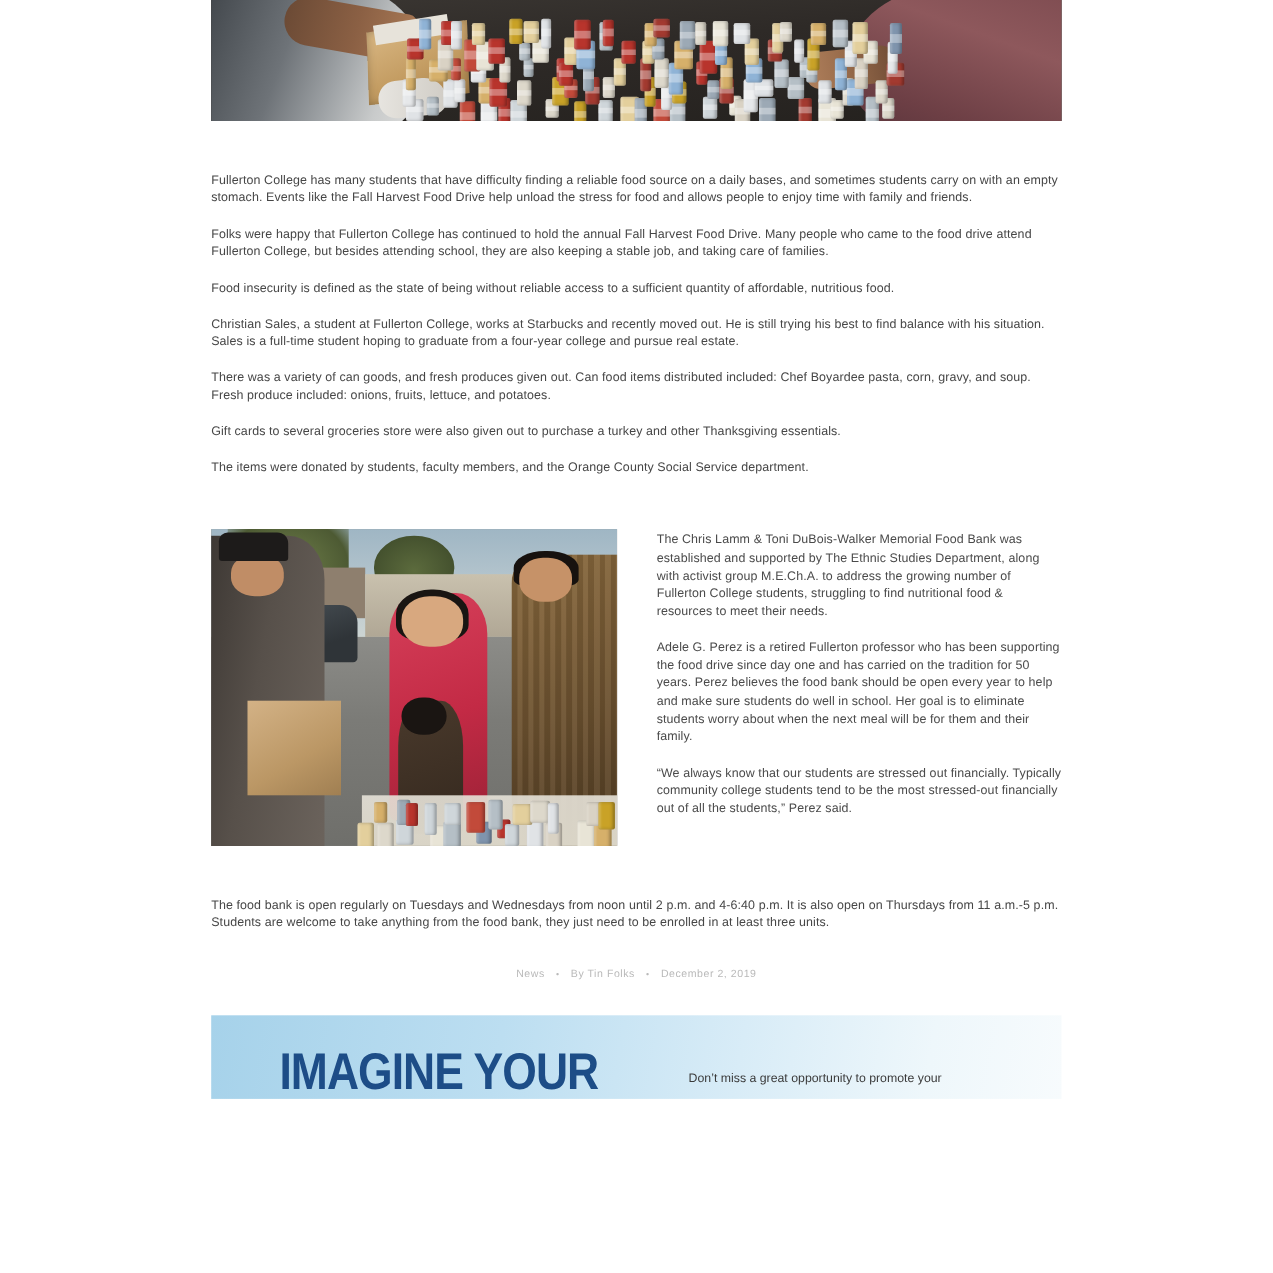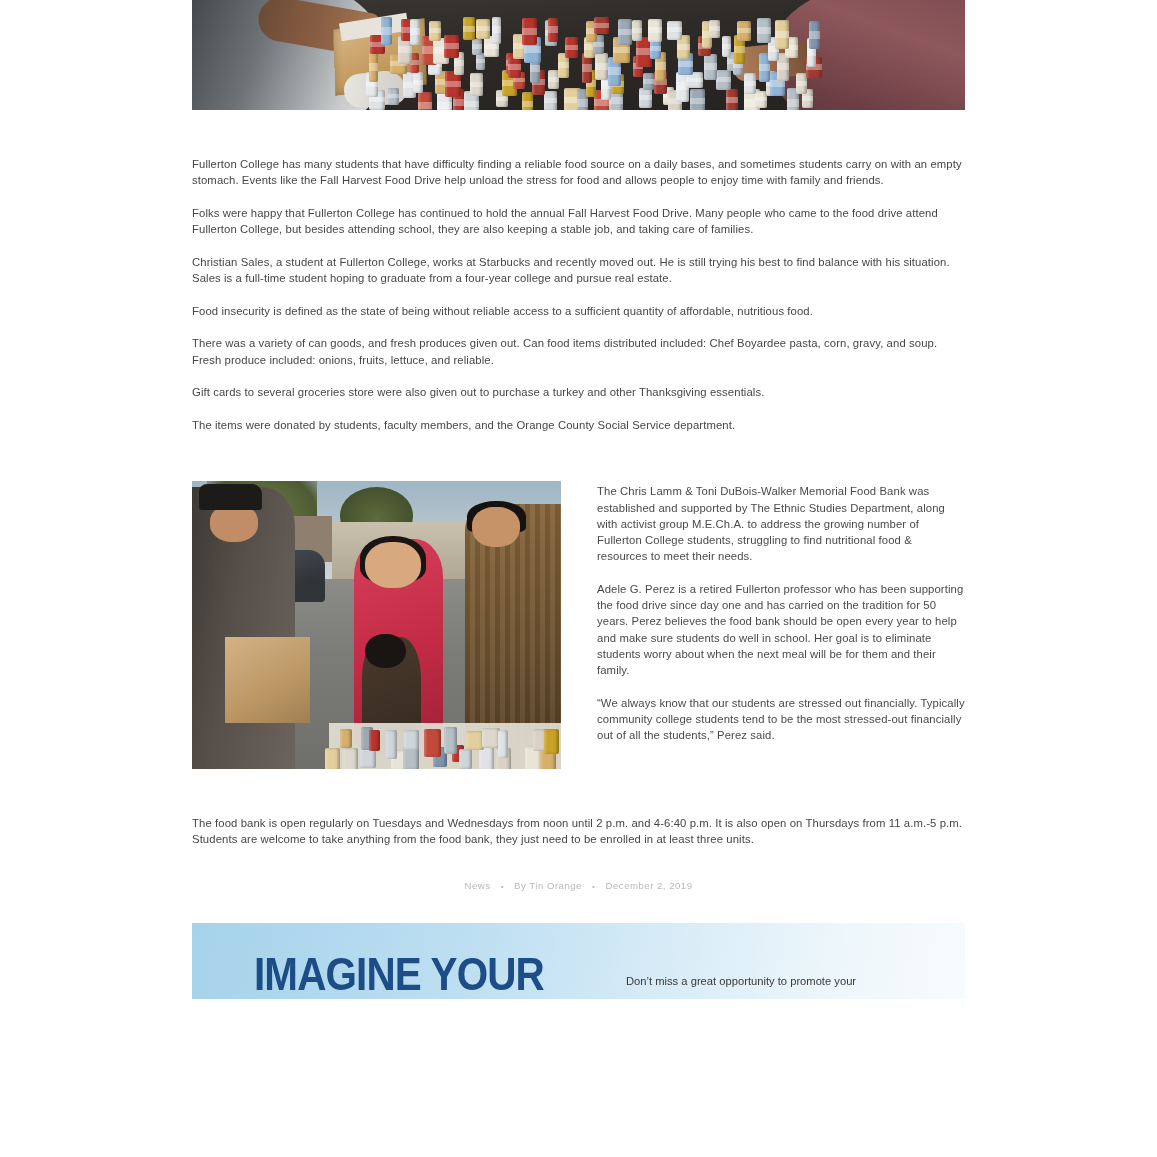--- a/index.html
+++ b/index.html
@@ -405,23 +405,23 @@
             <div class="can" style="width: 14.1904px; height: 25.2078px; left: 386.706px; top: 16.1744px; background: rgb(181, 191, 198); box-shadow: rgba(0, 0, 0, 0.3) -2px 0px 3px inset, rgba(255, 255, 255, 0.22) 2px 0px 2px inset; border-radius: 2px; position: absolute;"></div>
             <div class="can" style="width: 13.5877px; height: 29.061px; left: 404.972px; top: 18.2833px; background: rgb(227, 207, 156); box-shadow: rgba(0, 0, 0, 0.3) -2px 0px 3px inset, rgba(255, 255, 255, 0.22) 2px 0px 2px inset; border-radius: 2px; position: absolute;"></div>
             <div class="can" style="width: 10.9582px; height: 28.0278px; left: 439.229px; top: 19.2053px; background: rgb(127, 148, 173); box-shadow: rgba(0, 0, 0, 0.3) -2px 0px 3px inset, rgba(255, 255, 255, 0.22) 2px 0px 2px inset; border-radius: 2px; position: absolute;"></div>
           </div>
       </div>
     </div>
 
     <div class="body-copy">
       <p class="para">Fullerton College has many students that have difficulty finding a reliable food source on a daily bases, and sometimes students carry on with an empty stomach. Events like the Fall Harvest Food Drive help unload the stress for food and allows people to enjoy time with family and friends.</p>
       <p class="para">Folks were happy that Fullerton College has continued to hold the annual Fall Harvest Food Drive. Many people who came to the food drive attend Fullerton College, but besides attending school, they are also keeping a stable job, and taking care of families.</p>
+      <p class="para">Food insecurity is defined as the state of being without reliable access to a sufficient quantity of affordable, nutritious food.</p>
       <p class="para">Christian Sales, a student at Fullerton College, works at Starbucks and recently moved out. He is still trying his best to find balance with his situation. Sales is a full-time student hoping to graduate from a four-year college and pursue real estate.</p>
-      <p class="para">Food insecurity is defined as the state of being without reliable access to a sufficient quantity of affordable, nutritious food.</p>
-      <p class="para">There was a variety of can goods, and fresh produces given out. Can food items distributed included: Chef Boyardee pasta, corn, gravy, and soup. Fresh produce included: onions, fruits, lettuce, and reliable.</p>
+      <p class="para">There was a variety of can goods, and fresh produces given out. Can food items distributed included: Chef Boyardee pasta, corn, gravy, and soup. Fresh produce included: onions, fruits, lettuce, and potatoes.</p>
       <p class="para">Gift cards to several groceries store were also given out to purchase a turkey and other Thanksgiving essentials.</p>
       <p class="para last-block">The items were donated by students, faculty members, and the Orange County Social Service department.</p>
     </div>
 
     <div class="split">
       <div class="photo2">
         <div class="p2-sky"></div>
         <div class="p2-tree1"></div>
         <div class="p2-bldg2"></div>
         <div class="p2-tree2"></div>
@@ -475,21 +475,21 @@
       </div>
     </div>
 
     <div class="tail">
       <p class="para">The food bank is open regularly on Tuesdays and Wednesdays from noon until 2 p.m. and 4-6:40 p.m. It is also open on Thursdays from 11 a.m.-5 p.m. Students are welcome to take anything from the food bank, they just need to be enrolled in at least three units.</p>
     </div>
 
     <div class="byline">
       <span>News</span>
       <span class="sep">•</span>
-      <span>By Tin Orange</span>
+      <span>By Tin Folks</span>
       <span class="sep">•</span>
       <span>December 2, 2019</span>
     </div>
 
     <div class="promo">
       <div class="promo-head">IMAGINE YOUR</div>
       <div class="promo-body">Don’t miss a great opportunity to promote your</div>
     </div>
 
   </div>

